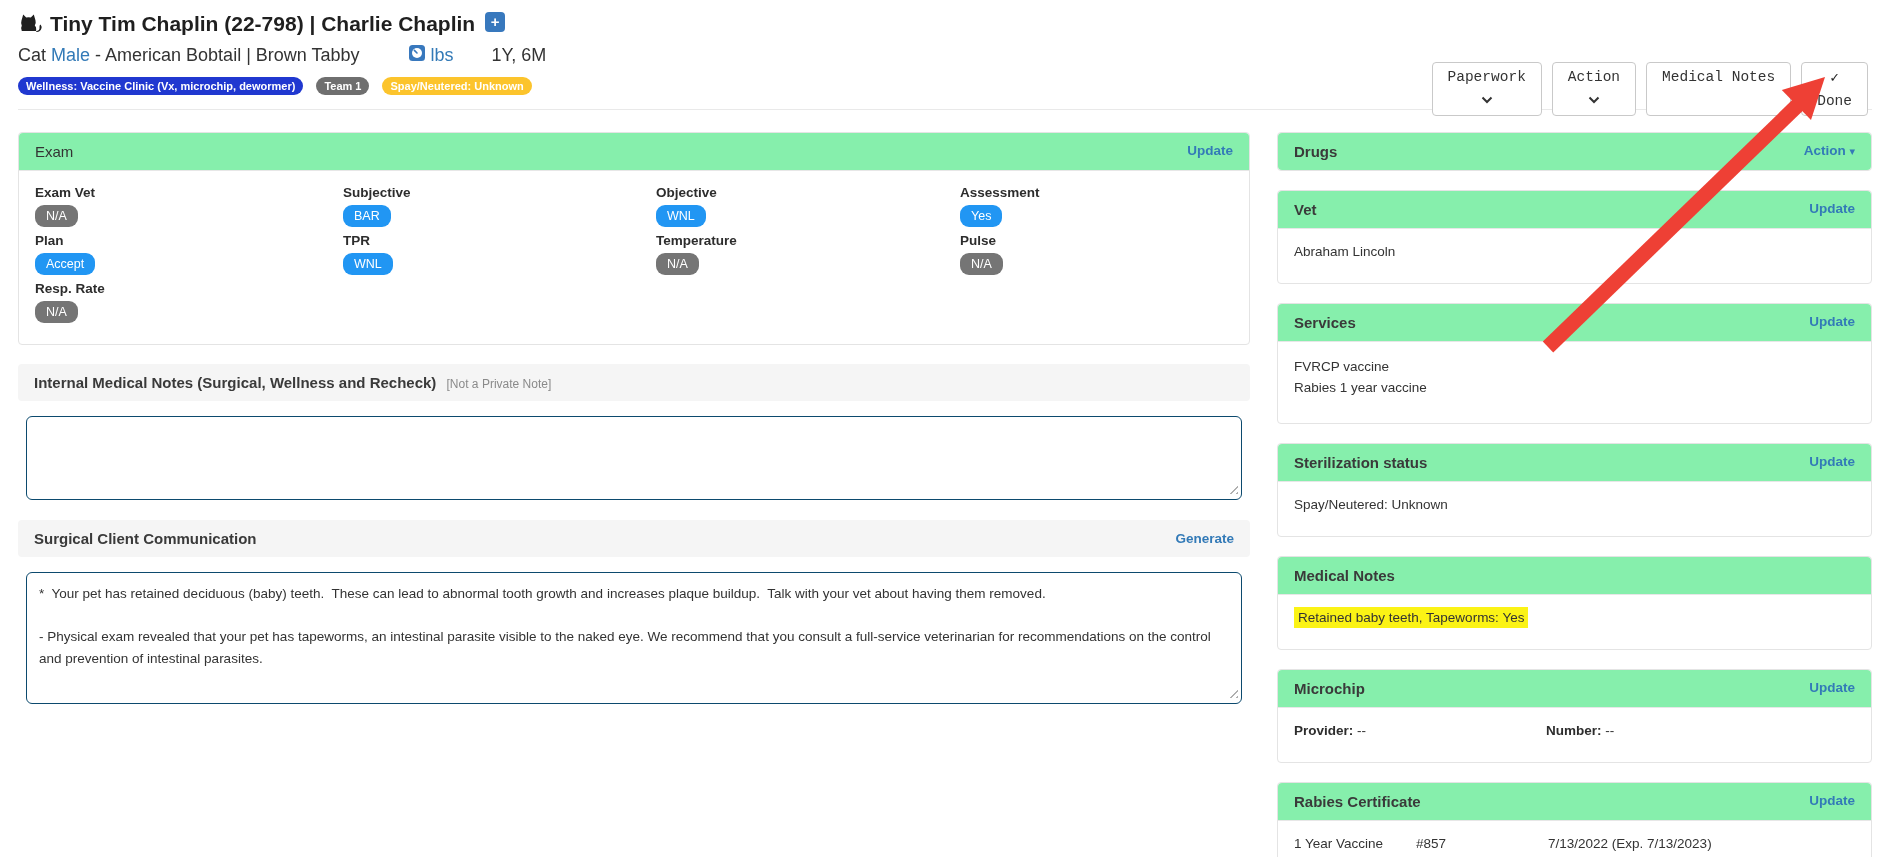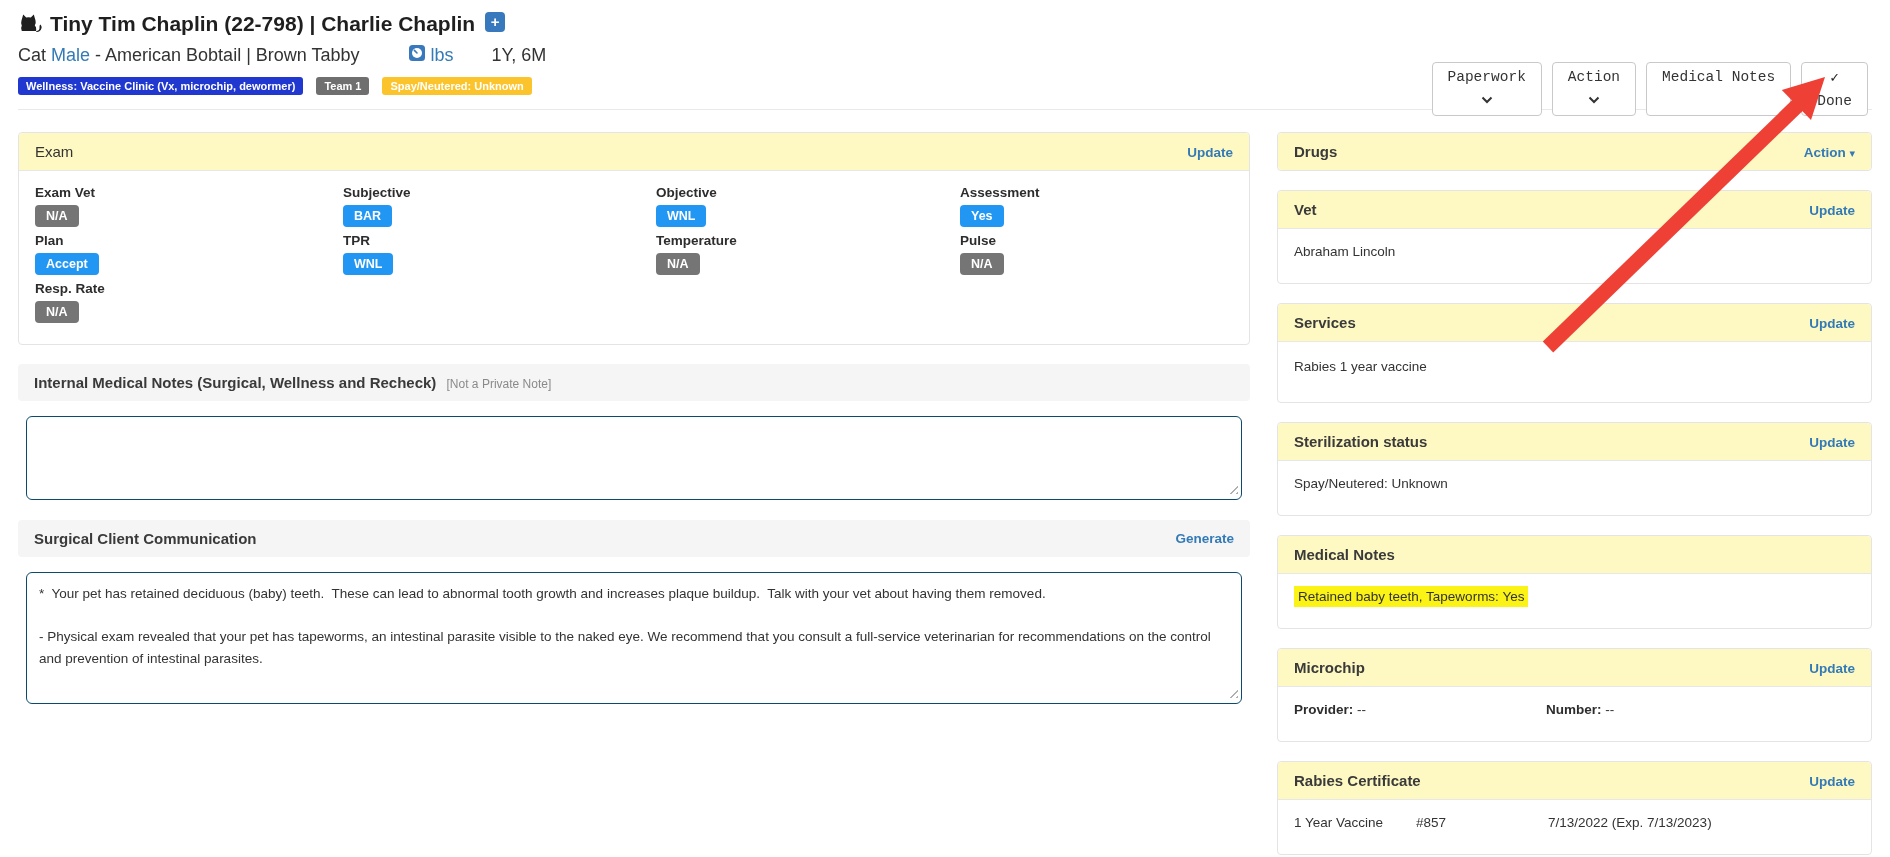--- a/index.html
+++ b/index.html
@@ -19,21 +19,21 @@
   .add-btn {
     width: 20px; height: 20px; background: #3878bd; color: #fff; border: none;
     border-radius: 4px; font-size: 15px; font-weight: 700; line-height: 18px;
     text-align: center; cursor: pointer; padding: 0; margin-left: 2px;
   }
   .sub-row { display: flex; align-items: center; margin-top: 7px; font-size: 18px; color: #333; }
   .link { color: #337ab7; cursor: pointer; }
   .weight-group { display: flex; align-items: center; gap: 5px; margin-left: 48px; }
   .age { margin-left: 38px; color: #333; }
   .badge-row { display: flex; align-items: center; gap: 13px; margin-top: 10px; }
-  .pill { color: #fff; font-size: 11px; font-weight: 700; padding: 3px 8px; border-radius: 3px; white-space: nowrap; }
+  .pill { color: #fff; font-size: 11px; font-weight: 700; padding: 3px 8px; border-radius: 9px; white-space: nowrap; }
   .pill.wellness { background: #2038d0; }
   .pill.team { background: #6f6f6f; }
   .pill.spay { background: #fcc42c; }
   .header-divider { height: 1px; background: #e9e9e9; margin-top: 14px; }
 
   .actions-row { position: absolute; top: 62px; right: 22px; display: flex; gap: 10px; }
   .btn {
     background: #fff; border: 1px solid #c9c9c9; border-radius: 4px;
     padding: 6px 15px; font-size: 14.5px; color: #333; cursor: pointer;
     display: flex; align-items: center; gap: 7px; font-family: Liberation Mono, monospace; flex-direction: column;
@@ -41,37 +41,37 @@
   .btn .check { font-weight: 700; color: #1f1f1f; }
 
   
   .content { display: flex; gap: 27px; padding: 22px 18px 0 18px; align-items: flex-start; }
   .main-col { flex: 0 0 1232px; width: 1232px; }
   .side-col { flex: 1; }
 
   
   .panel { border: 1px solid #e4e4e4; border-radius: 4px; background: #fff; margin-bottom: 19px; }
   .panel-header {
-    background: #fef9c3; padding: 10px 16px; display: flex; justify-content: space-between;
-    align-items: flex-end; border-bottom: 1px solid #e7e7e7; border-radius: 4px 4px 0 0;
+    background: #86efac; padding: 10px 16px; display: flex; justify-content: space-between;
+    align-items: flex-start; border-bottom: 1px solid #e7e7e7; border-radius: 4px 4px 0 0;
     font-size: 15px; color: #333;
   }
   .panel-header.no-body { border-bottom: none; border-radius: 4px; }
   .panel-title { font-weight: 700; color: #3a3a3a; }
   .panel-title.normal { font-weight: 400; color: #333; }
   .update-link { font-size: 13.5px; color: #337ab7; cursor: pointer; font-weight: bold; }
   .panel-body { padding: 15px 16px 24px 16px; color: #333; }
 
   
   .exam-body { padding: 13px 16px 16px 16px; display: grid; grid-template-columns: 308px 313px 304px auto; }
   .field { margin-bottom: 5px; }
   .field-label { font-size: 13.5px; font-weight: 700; color: #2d2d2d; line-height: 18px; }
   .chip {
-    display: inline-block; margin-top: 3px; padding: 4px 11px; border-radius: 4px;
-    color: #fff; font-weight: 700; font-size: 12.5px; line-height: 14px; cursor: pointer;
+    display: inline-block; margin-top: 3px; padding: 4px 11px; border-radius: 9px;
+    color: #fff; font-weight: 400; font-size: 12.5px; line-height: 14px; cursor: pointer;
   }
   .chip.blue { background: #2196f3; }
   .chip.gray { background: #757575; }
 
   
   .section { margin-bottom: 20px; }
   .section-bar {
     background: #f5f5f5; border-radius: 4px; padding: 10px 16px; font-size: 15px;
     font-weight: 700; color: #3a3a3a; display: flex; justify-content: space-between; align-items: center;
   }
@@ -281,20 +281,21 @@
       </div>
       <div class="panel-body">Abraham Lincoln</div>
     </div>
 
     <div class="panel">
       <div class="panel-header">
         <span class="panel-title">Services</span>
         <a class="update-link">Update</a>
       </div>
       <div class="panel-body">
+        <div class="svc-line">FVRCP vaccine</div>
         <div class="svc-line">Rabies 1 year vaccine</div>
       </div>
     </div>
 
     <div class="panel">
       <div class="panel-header">
         <span class="panel-title">Sterilization status</span>
         <a class="update-link">Update</a>
       </div>
       <div class="panel-body">Spay/Neutered: Unknown</div>

